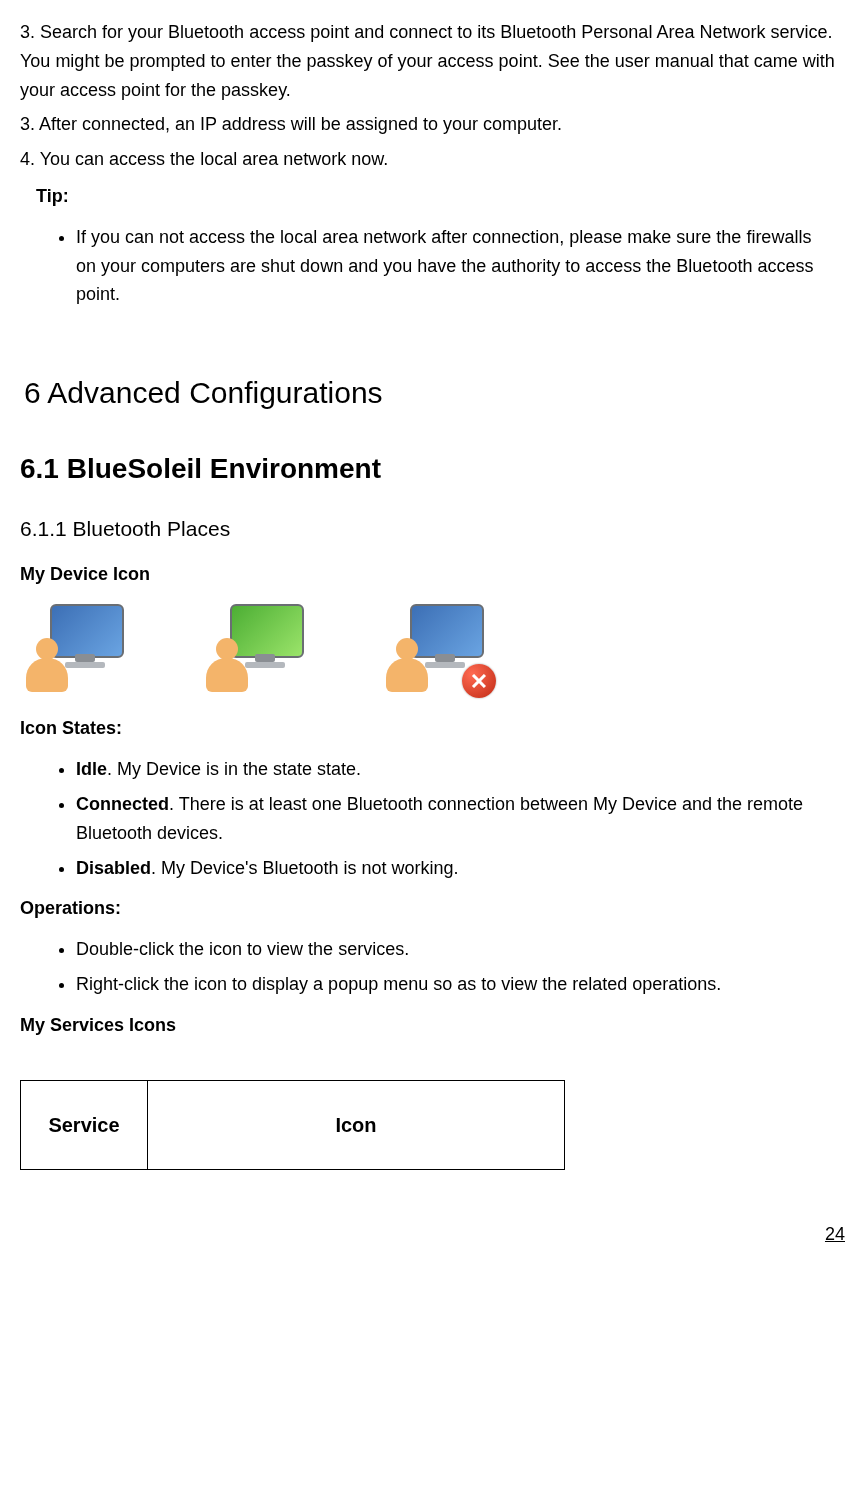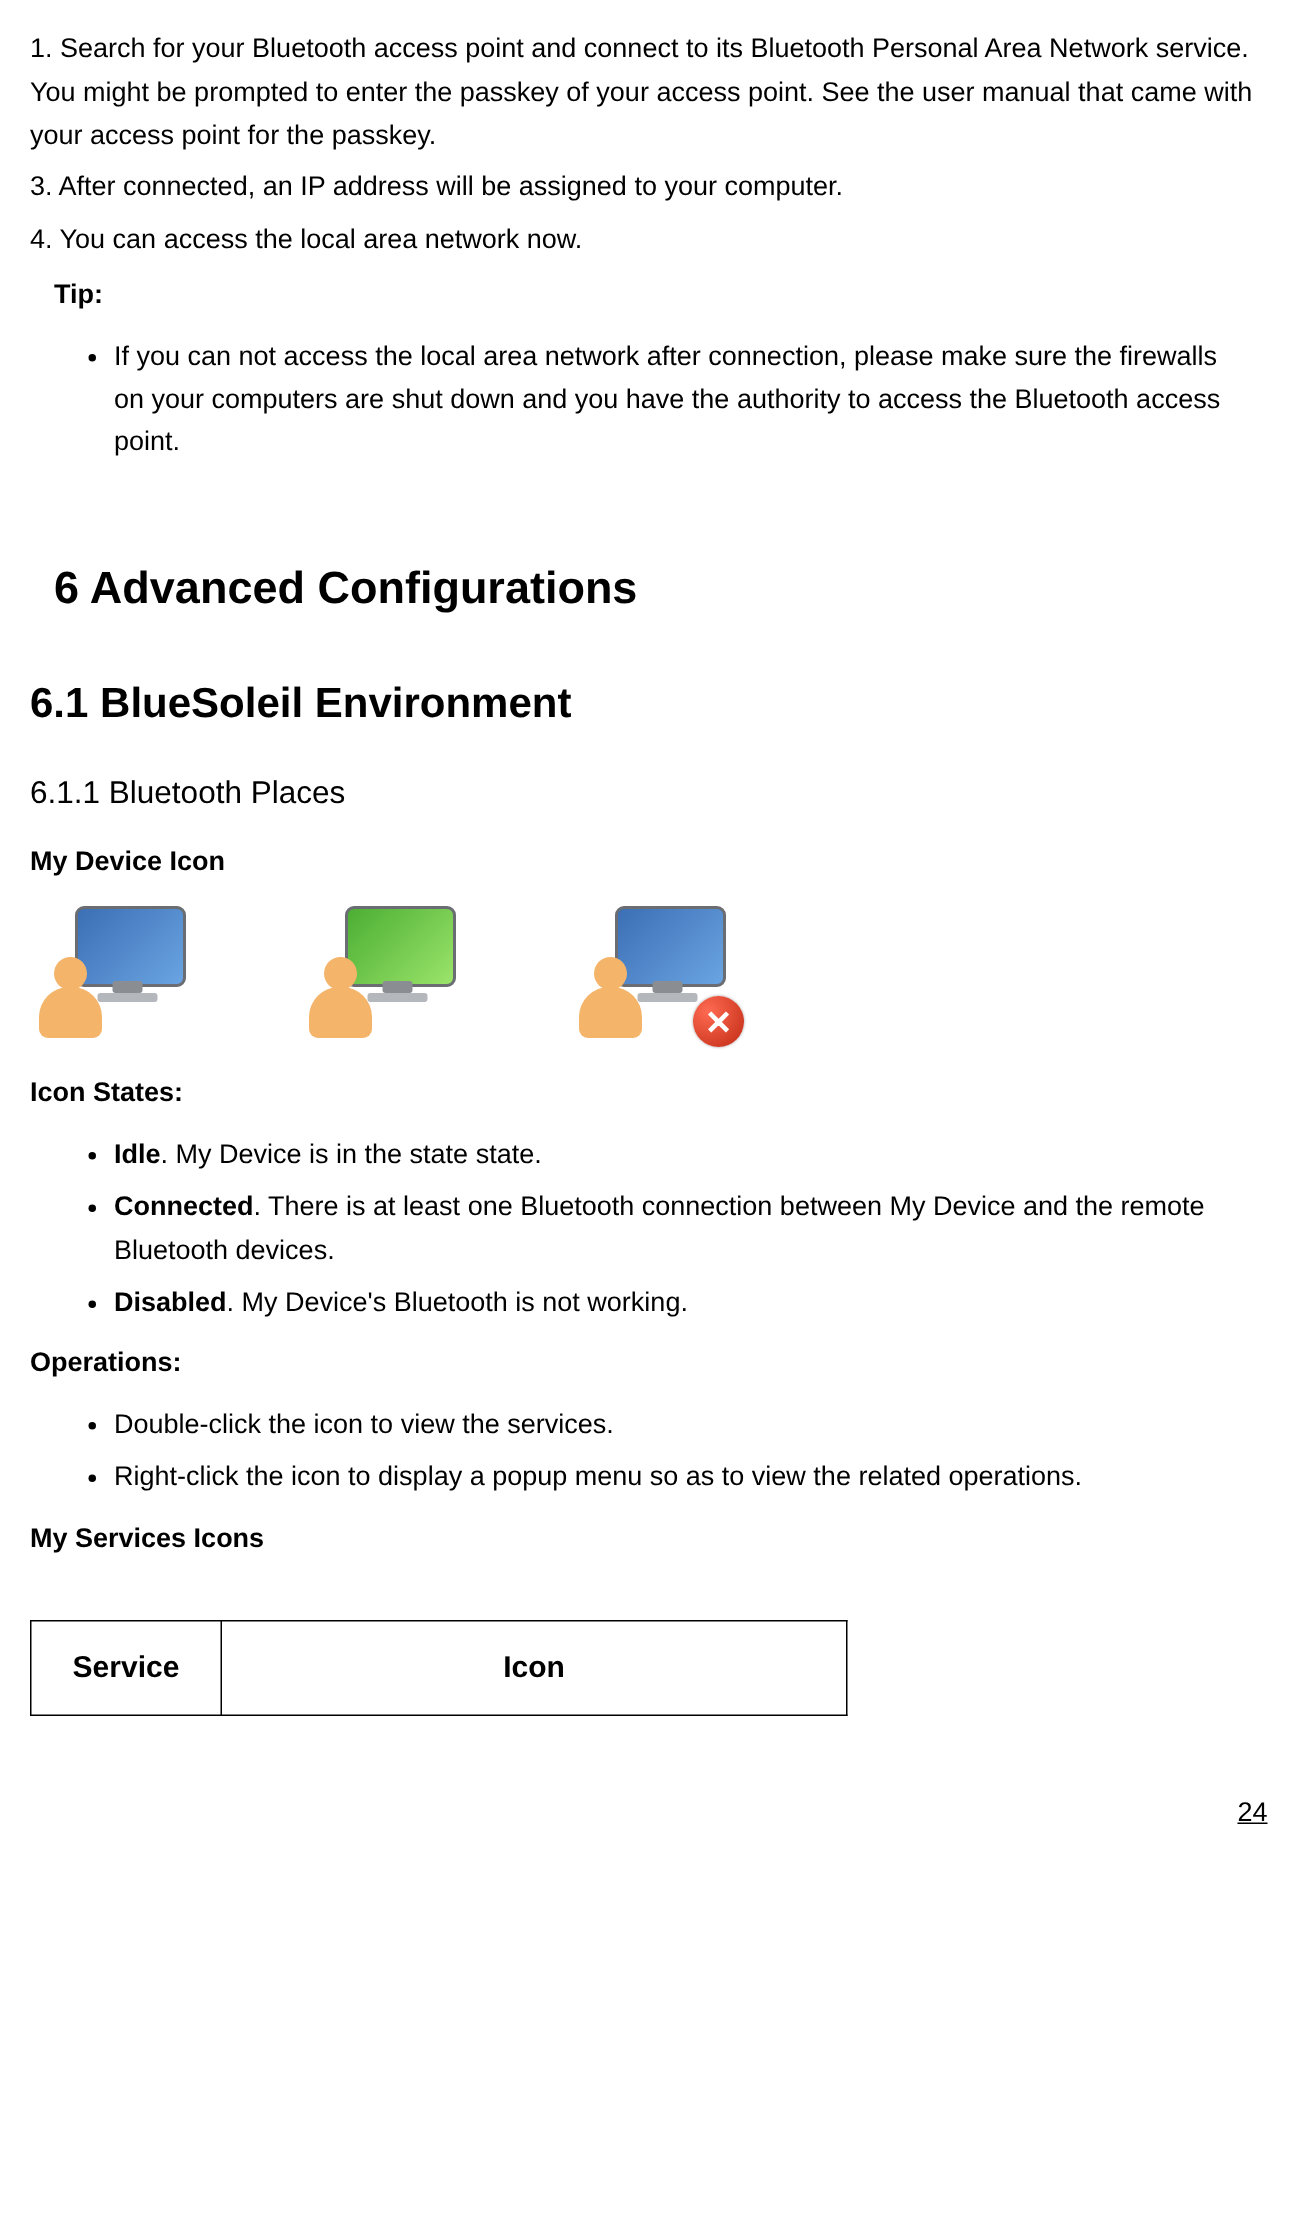--- a/index.html
+++ b/index.html
@@ -10,21 +10,21 @@
       margin: 0;
       padding: 12px 20px;
       width: 865px;
       box-sizing: border-box;
     }
     .indent { margin-left: 24px; }
     .para { margin: 6px 0; }
     .tip-label { font-weight: bold; margin: 8px 16px; }
     ul.bullets { margin: 12px 0 12px 40px; padding: 0; }
     ul.bullets li { margin: 6px 16px; list-style: disc; }
-    h1 { font-size: 30px; font-weight: bold; margin: 60px 0 24px 16px; }
+    h1 { font-size: 30px; font-weight: normal; margin: 60px 0 24px 4px; }
     h2 { font-size: 28px; font-weight: bold; margin: 30px 0 20px 0; }
     h3 { font-size: 21px; font-weight: normal; margin: 18px 0 14px 0; }
     .subhead { font-weight: bold; margin: 10px 0; }
     .icons-row { display: flex; gap: 70px; margin: 16px 0 20px 0; align-items: flex-end; }
     .device-icon { width: 110px; height: 90px; position: relative; }
     .monitor {
       position: absolute; left: 30px; top: 0; width: 70px; height: 50px;
       border-radius: 6px; border: 2px solid #6a6e73;
     }
     .monitor.blue { background: linear-gradient(135deg,#3c6fb5,#6aa4e2); }
@@ -51,35 +51,35 @@
       border-radius: 50%; color: #fff; font-weight: bold; font-size: 22px;
       display: flex; align-items: center; justify-content: center;
       box-shadow: 0 0 2px rgba(0,0,0,.4);
     }
     table.svc {
       border-collapse: collapse;
       margin-top: 40px;
     }
     table.svc th {
       border: 1px solid #000;
-      padding: 15px 18px;
+      padding: 28px 18px;
       font-size: 20px;
       font-weight: bold;
       text-align: center;
       margin-left: 14px;
     }
     table.svc th.col-service { width: 90px; }
     table.svc th.col-icon { width: 380px; }
     .page-num { text-align: right; font-size: 18px; margin-top: 50px; text-decoration: underline; }
     .bterm { font-weight: bold; }
   </style>
 </head>
 <body>
 
-<p class="para">1. Search for your Bluetooth access point and connect to its Bluetooth Personal Area Network service. You might be prompted to enter the passkey of your access point. See the user manual that came with your access point for the passkey.</p>
+<p class="para">3. Search for your Bluetooth access point and connect to its Bluetooth Personal Area Network service. You might be prompted to enter the passkey of your access point. See the user manual that came with your access point for the passkey.</p>
 <p class="para indent">3. After connected, an IP address will be assigned to your computer.</p>
 <p class="para indent">4. You can access the local area network now.</p>
 
 <p class="tip-label">Tip:</p>
 <ul class="bullets">
   <li>If you can not access the local area network after connection, please make sure the firewalls on your computers are shut down and you have the authority to access the Bluetooth access point.</li>
 </ul>
 
 <h1>6    Advanced Configurations</h1>
 <h2>6.1   BlueSoleil Environment</h2>

